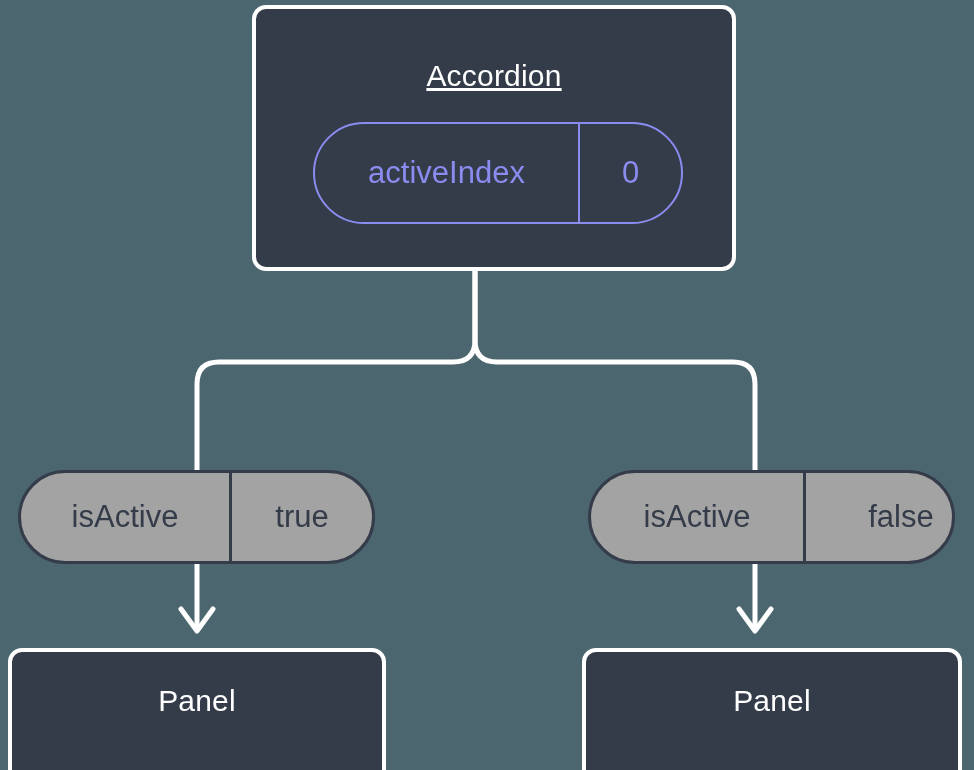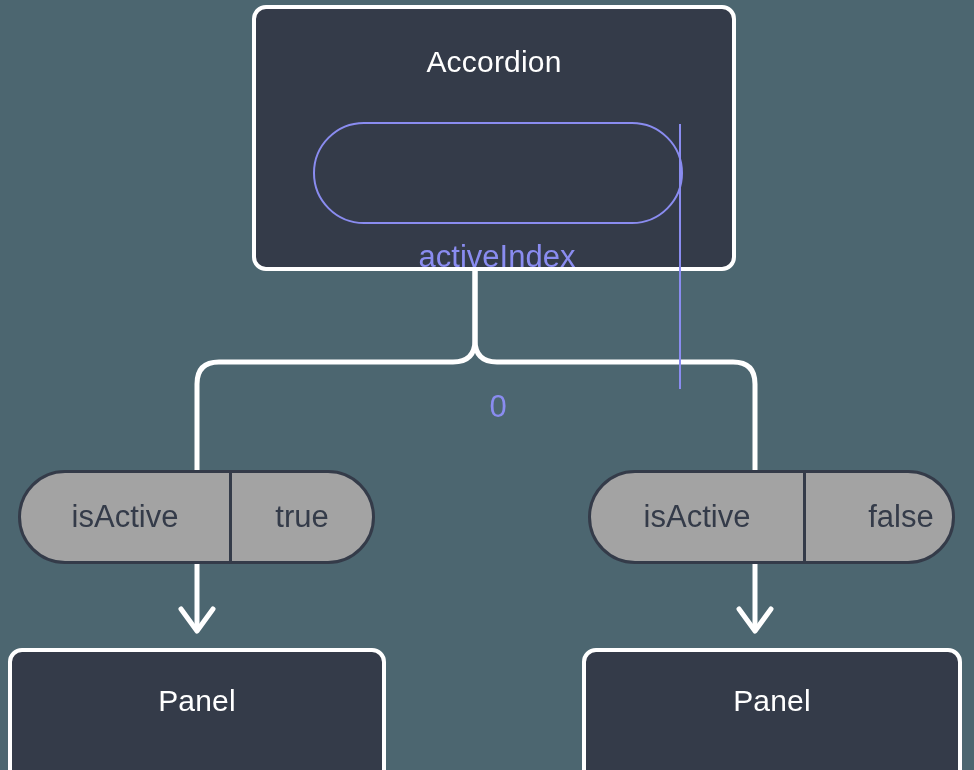--- a/index.html
+++ b/index.html
@@ -51,36 +51,36 @@
   }
 
   
   #accordion-card {
     left: 252px;
     top: 5px;
     width: 484px;
     height: 266px;
   }
   #accordion-card .card-title {
-    top: 36px;
+    top: 50px;
+    text-decoration: underline;
   }
 
   
   #activeindex-pill {
     position: absolute;
     left: 57px;
     top: 113px;
     width: 370px;
     height: 102px;
     box-sizing: border-box;
     border: 2px solid #8a8cf0;
     border-radius: 51px;
     display: flex;
     align-items: stretch;
-    flex-direction: column;
   }
   #activeindex-pill .pill-key {
     flex: 0 0 265px;
     display: flex;
     align-items: center;
     justify-content: center;
     color: #8a8cf0;
     font-size: 31px;
     border-right: 2px solid #8a8cf0;
     box-sizing: border-box;

